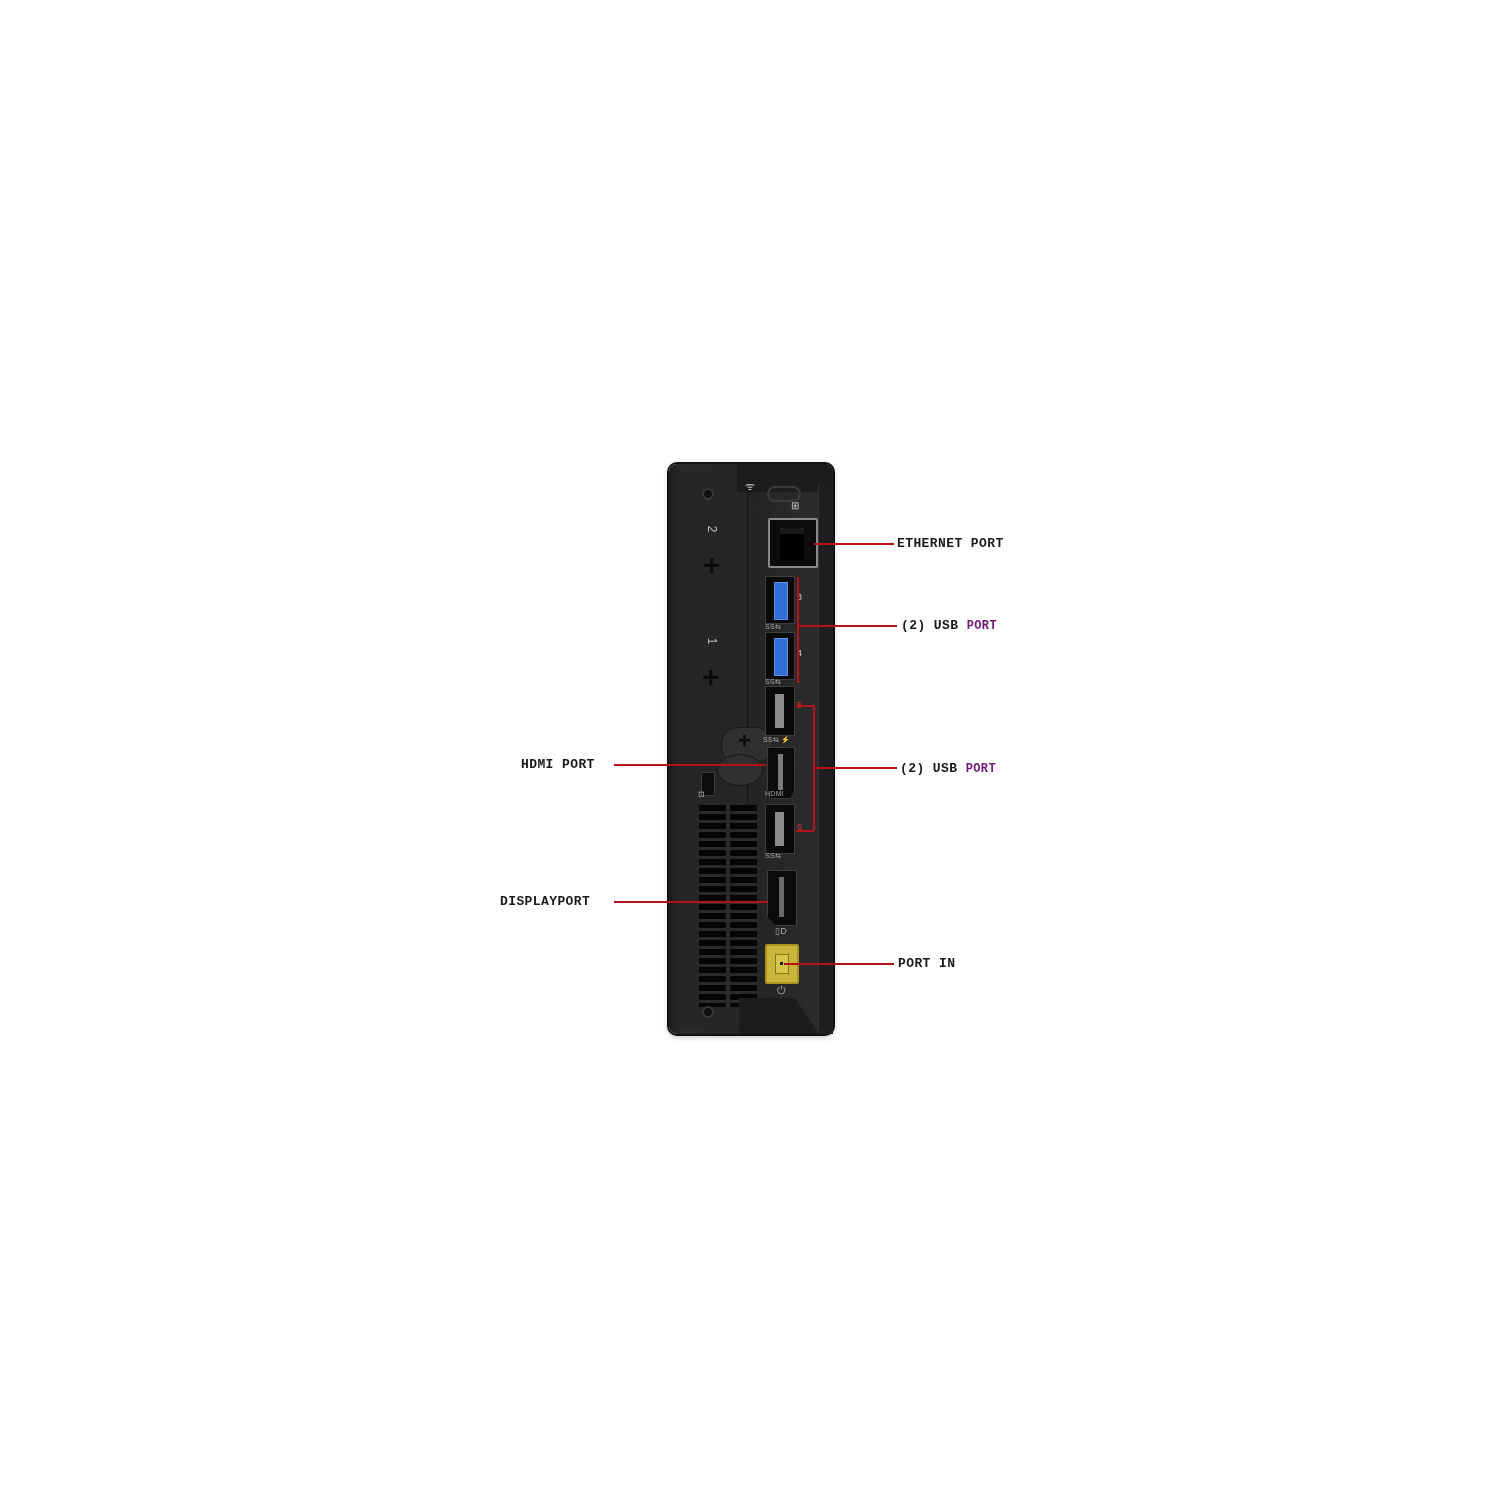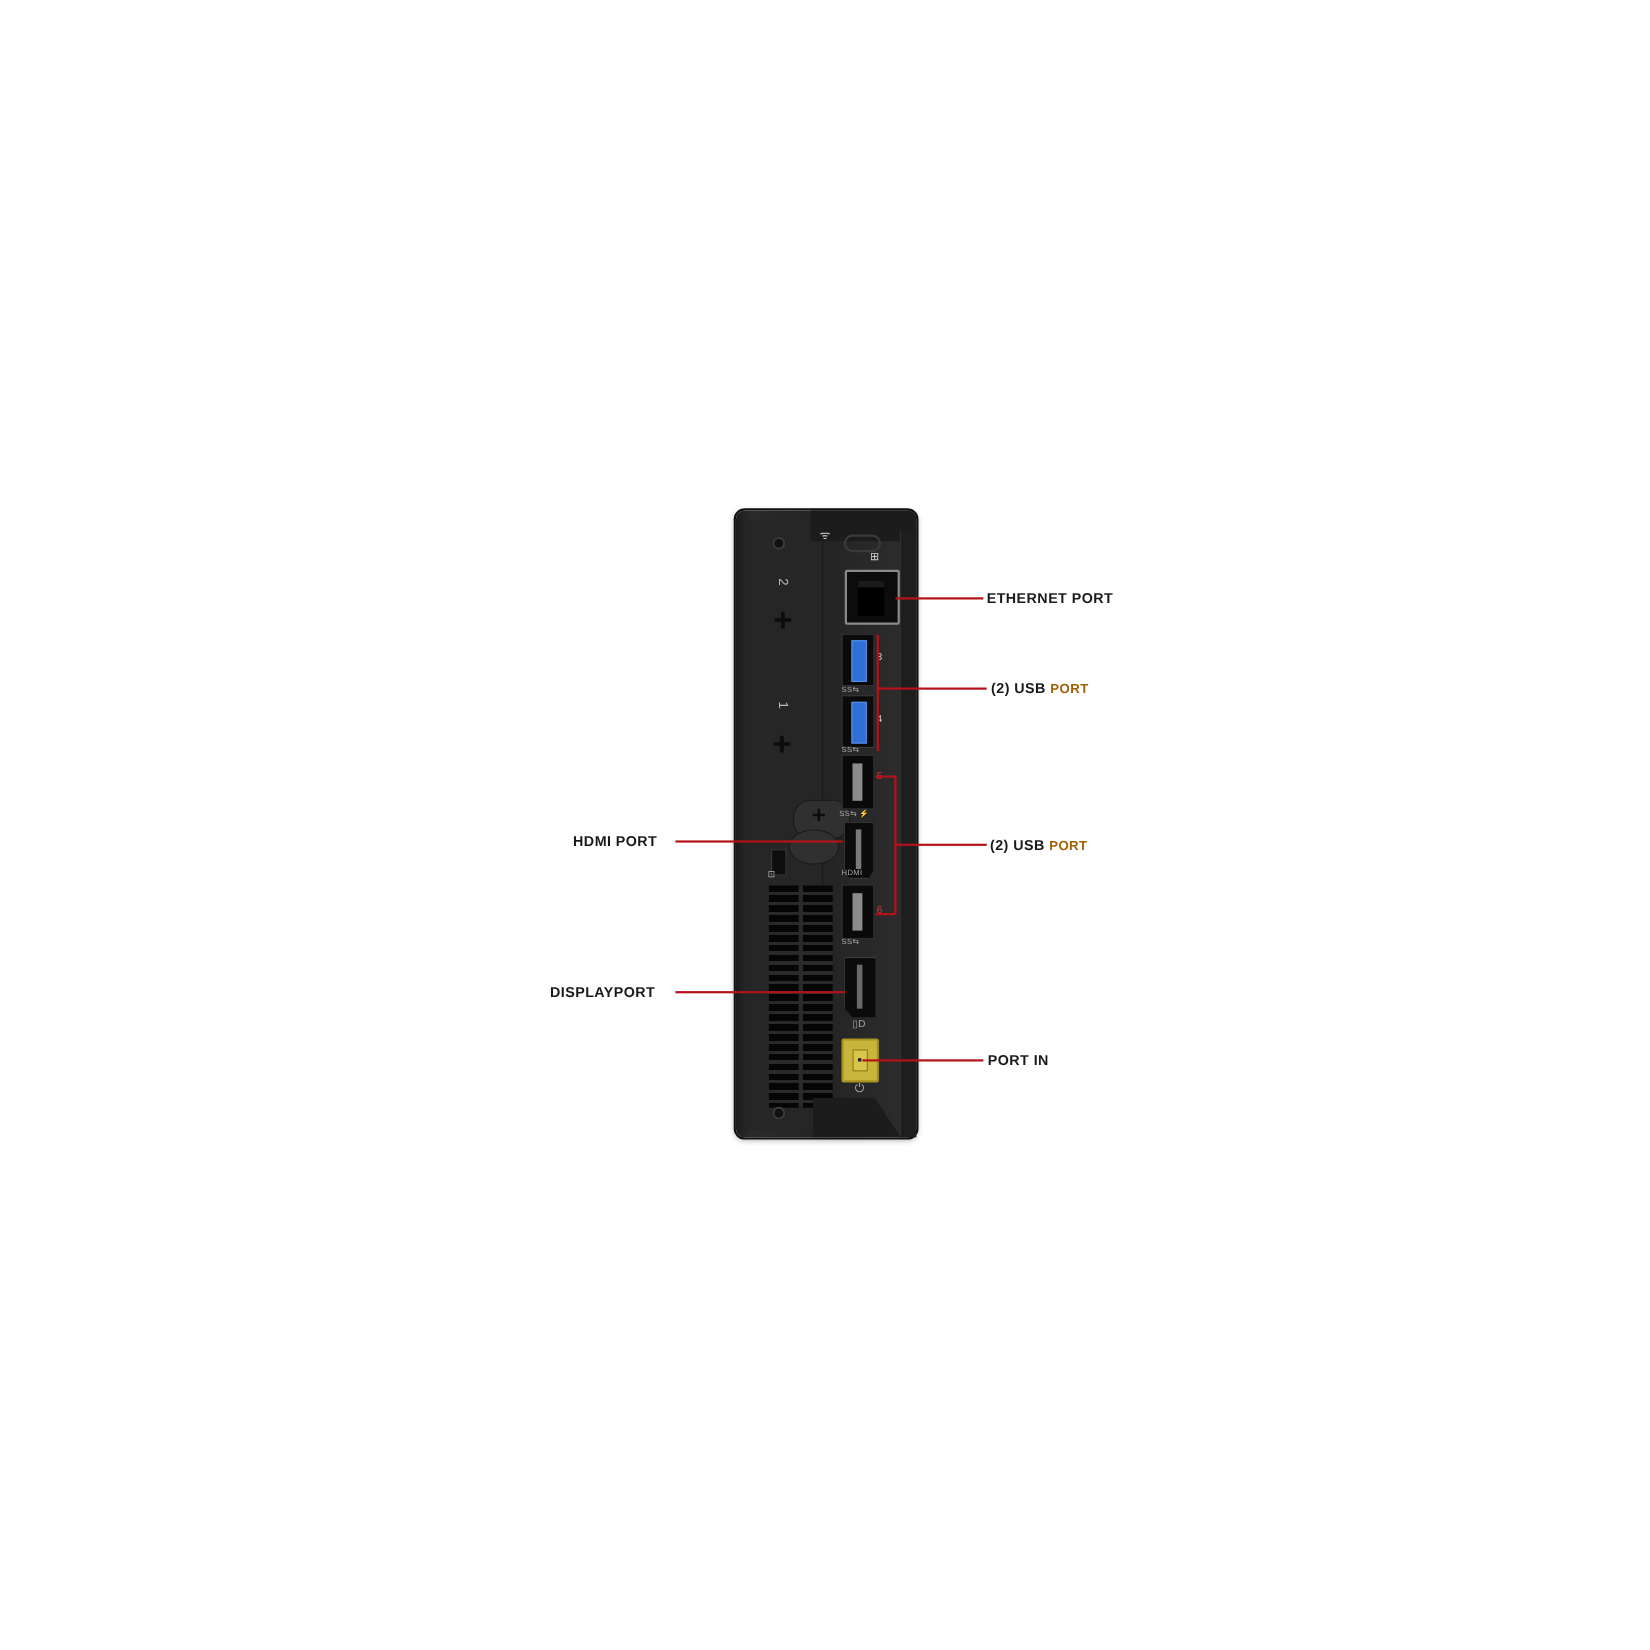--- a/index.html
+++ b/index.html
@@ -41,22 +41,22 @@
   .power { left:96px; top:480px; width:30px; height:36px; background:#c8b53a; border:2px solid #a89420; border-radius:2px; }
   .power::before { content:""; position:absolute; left:8px; top:8px; width:12px; height:18px; background:#d8c64a; border:1px solid #8a7a18; }
   .power::after { content:""; position:absolute; left:13px; top:16px; width:3px; height:3px; background:#222; }
   .port-label { position:absolute; font-size:7px; color:#aaa; letter-spacing:.3px; }
   .port-num { position:absolute; font-size:9px; color:#c9c9c9; }
 
   .icon-glyph { position:absolute; font-size:11px; color:#cfcfcf; }
 
   
   .line { position:absolute; background:#b3121b; }
-  .label { position:absolute; font-size:13px; font-weight:bold; color:#1a1a1a; letter-spacing:.4px; white-space:nowrap; }
-  .label .accent { color:#a16207; font-size:12px; }
+  .label { position:absolute; font-size:13px; font-weight:bold; color:#1a1a1a; letter-spacing:.4px; white-space:nowrap;font-family:Liberation Mono, monospace; }
+  .label .accent { color:#701a75; font-size:12px; }
 </style>
 </head>
 <body>
 
 <div class="stage">
 
   <div class="chassis">
     <div class="left-panel">
       <div class="screw" style="left:25px;top:16px;"></div>
       <div class="bay-num" style="top:50px;">2</div>

